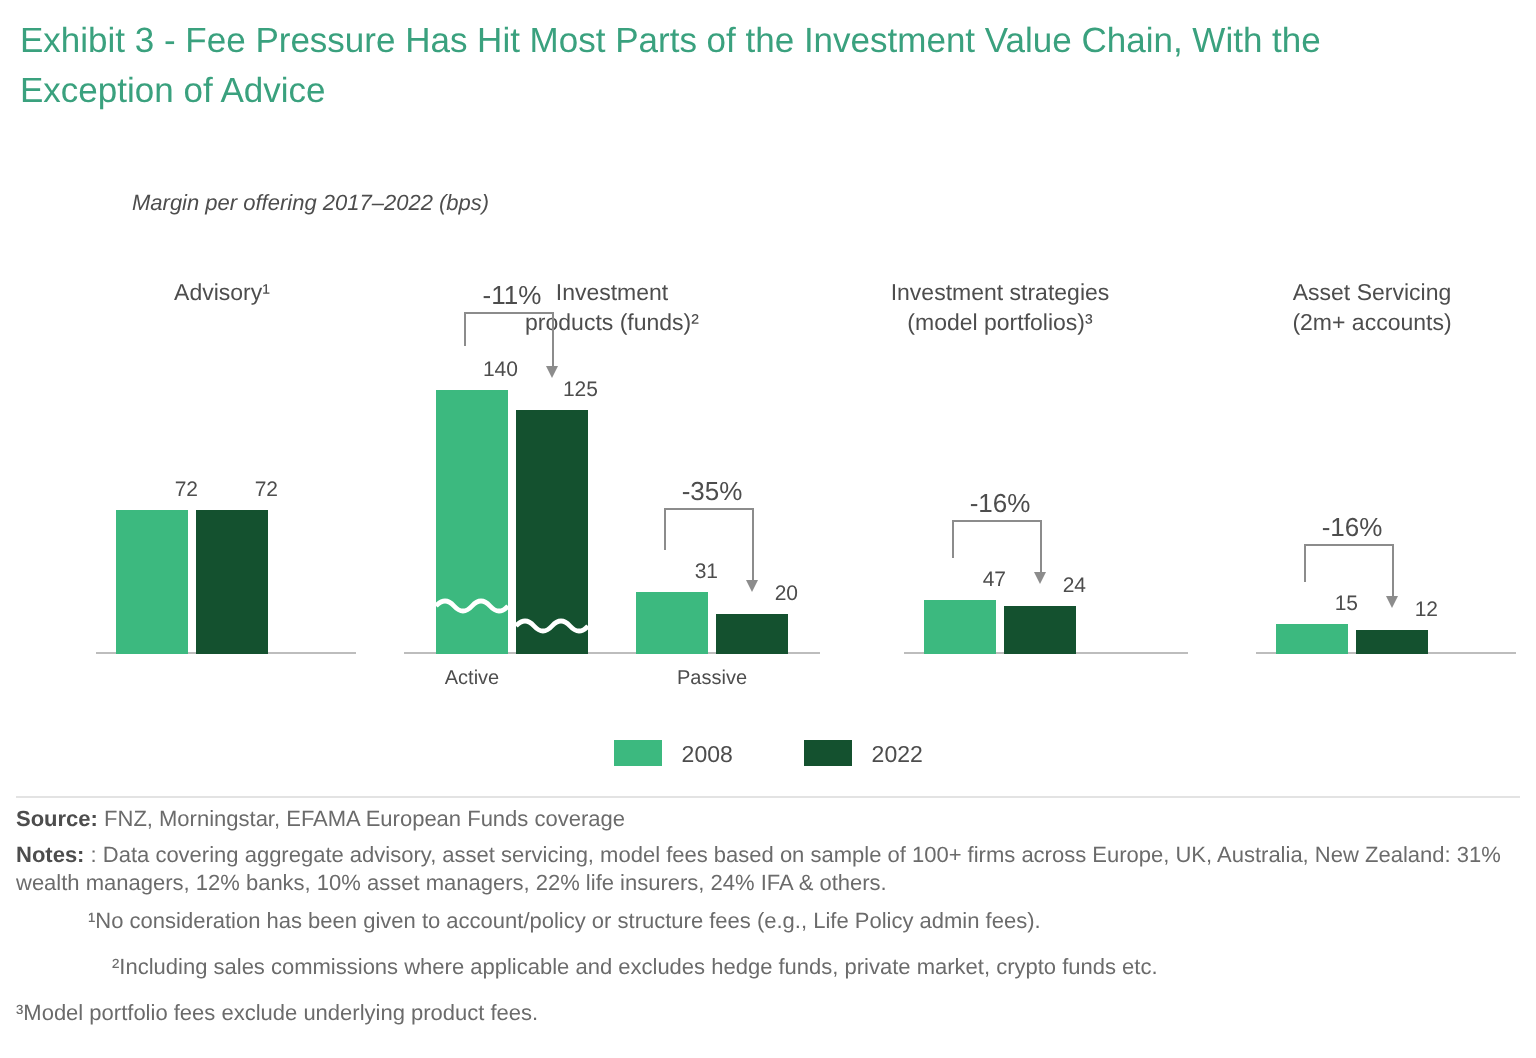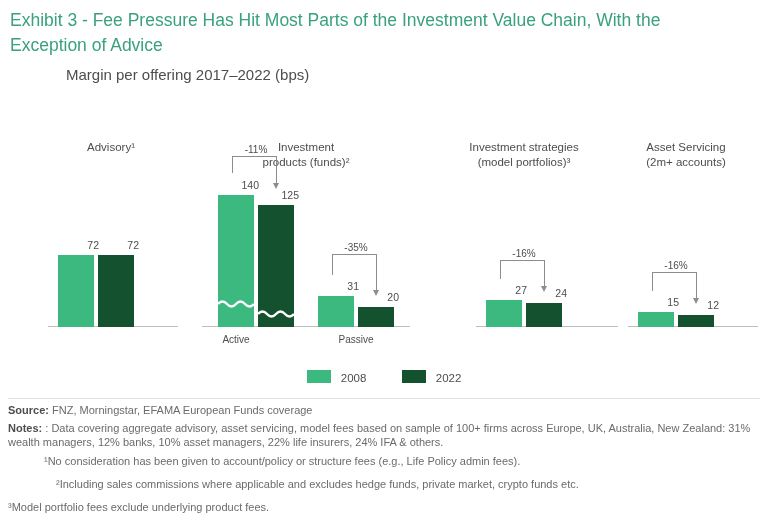--- a/index.html
+++ b/index.html
@@ -26,23 +26,24 @@
     top: 8px;
     width: 700px;
     font-size: 17.5px;
     line-height: 25px;
     color: #3aa17e;
     font-weight: normal;
   }
   .subtitle {
     position: absolute;
     left: 66px;
-    top: 66px;
-    font-size: 15px;
-    color: #4d4d4d;
+    top: 96px;
+    font-size: 11px;
+    color: #4d4d4d;
+    font-style: italic;
   }
   .chart-area {
     position: absolute;
     left: 0;
     top: 110px;
     width: 768px;
     height: 235px;
   }
   .group {
     position: absolute;
@@ -86,21 +87,21 @@
   }
   .sub-label {
     position: absolute;
     font-size: 10px;
     color: #4d4d4d;
     text-align: center;
     width: 70px;
   }
   .delta {
     position: absolute;
-    font-size: 10px;
+    font-size: 13px;
     color: #4d4d4d;
     text-align: center;
     width: 54px;
   }
   .delta-line {
     position: absolute;
     height: 1px;
     background: #8c8c8c;
   }
   .delta-tick {
@@ -233,28 +234,28 @@
         <div class="delta" style="left:133px; bottom:74px;">-35%</div>
         <div class="delta-line" style="left:136px; bottom:72px; width:44px;"></div>
         <div class="delta-tick" style="left:136px; bottom:52px; height:21px;"></div>
         <div class="delta-tick" style="left:180px; bottom:37px; height:36px;"></div>
         <div class="arrow-head" style="left:176.5px; bottom:31px;"></div>
       </div>
       <div class="sub-label" style="left:5px; bottom:0px;">Active</div>
       <div class="sub-label" style="left:125px; bottom:0px;">Passive</div>
     </div>
 
-    <div class="group" style="left:444px; width:160px;">
+    <div class="group" style="left:420px; width:160px;">
       <div class="group-label" style="white-space:pre-line;">Investment strategies
 (model portfolios)³</div>
       <div class="axis" style="left:32px; width:142px;"></div>
       <div class="plot">
         <div class="bar c2017" style="left:42px; width:36px; height:27px;"></div>
         <div class="bar c2022" style="left:82px; width:36px; height:24px;"></div>
-        <div class="bar-value" style="left:37px; bottom:31px;">27</div>
+        <div class="bar-value" style="left:37px; bottom:31px;">47</div>
         <div class="bar-value" style="left:77px; bottom:28px;">24</div>
 
         <div class="delta" style="left:53px; bottom:68px;">-16%</div>
         <div class="delta-line" style="left:56px; bottom:66px; width:44px;"></div>
         <div class="delta-tick" style="left:56px; bottom:48px; height:19px;"></div>
         <div class="delta-tick" style="left:100px; bottom:41px; height:26px;"></div>
         <div class="arrow-head" style="left:96.5px; bottom:35px;"></div>
       </div>
     </div>
 

